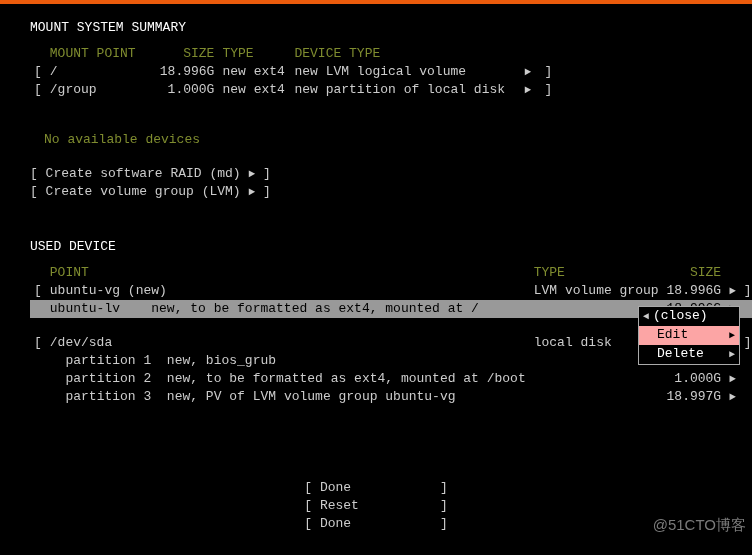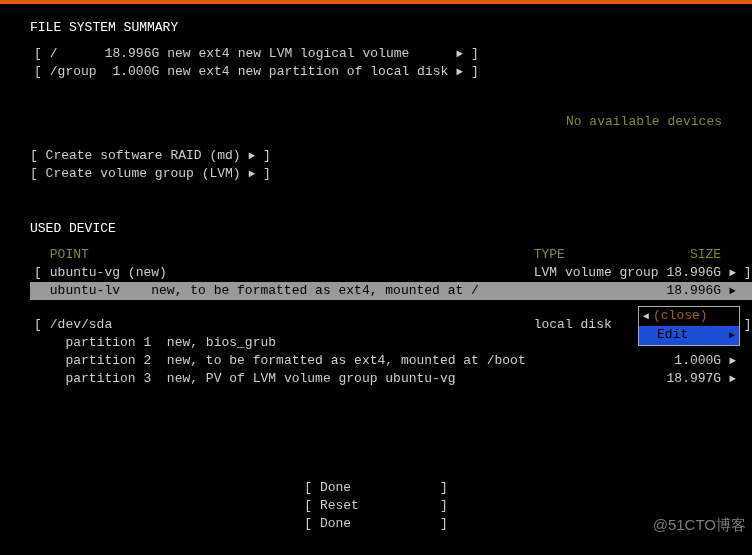--- a/index.html
+++ b/index.html
@@ -9,21 +9,21 @@
     background: #000;
     font-family: "Courier New", monospace;
     font-size: 13px;
     color: #ccc;
     overflow: hidden;
     position: relative;
   }
   .topbar { height: 4px; background: #ea5b0c; }
   .screen { padding: 10px 30px; position: relative; }
   .section-title { color: #fff; margin: 6px 0 10px 0; }
-  .dim { color: #7f8c2f; text-align: right; }  
+  .dim { color: #7f8c2f; }  
   .hdr { color: #7f8c2f; }
   .row { white-space: pre; line-height: 18px; }
   .rowwrap { display:flex; align-items:center; line-height:18px;}
   .bracket { color:#ccc; }
   .arrow { color:#ccc; display:inline-block;}
   .arrow::before { content:"►"; font-size:11px;}
   .arrowL::before { content:"◄"; font-size:11px;}
   .highlight { background:#999; color:#000; }
   .highlight .arrow::before { color:#000;}
   .fs-table { margin-left: 0; }
@@ -32,35 +32,44 @@
   .rt { text-align: right; }
   .spacer { height: 16px; }
   .footer { position:absolute; bottom:22px; left:0; width:100%; text-align:center; }
   .footer .btn { display:inline-block; width:120px; text-align:left;font-family:Liberation Mono, monospace;}
   .watermark { position:absolute; right:6px; bottom:20px; color:#7a7a7a; font-family: Arial, sans-serif; font-size:15px;}
   .ctxmenu {
     position:absolute; top:306px; left:638px; width:102px;
     border:1px solid #aaa; background:#000; line-height:18px;
     font-size:13px;
   }
-  .ctxmenu .mi { display:flex; justify-content:space-between; padding:0 4px; color:#a16207;}
-  .ctxmenu .mi.sel { background:#1d4ed8; color:#000;}
+  .ctxmenu .mi { display:flex; justify-content:space-between; padding:0 4px; color:#ffffff;}
+  .ctxmenu .mi.sel { background:#fca5a5; color:#000;}
   .ctxmenu .mi .arrow::before{font-size:10px;}
   .ctxmenu .mi .arrowL{ margin-right:4px;}
   .ctxmenu .mi.sel .arrow::before{color:#000;}
 </style>
 </head>
 <body>
 <div class="topbar"></div>
 
 <div class="screen">
 
-  <div class="section-title">FILE SYSTEM SUMMARY</div>
+  <div class="section-title">MOUNT SYSTEM SUMMARY</div>
   <table class="fs-table">
     <tbody>
+        <tr class="hdr">
+      <td> </td>
+      <td style="width:110px;">MOUNT POINT</td>
+      <td class="rt" style="width:62px;">SIZE</td>
+      <td style="width:72px;">TYPE</td>
+      <td style="width:230px;">DEVICE TYPE</td>
+      <td style="width:20px;"></td>
+          <td></td>
+    </tr>
     <tr>
       <td class="bracket">[</td>
       <td>/</td>
       <td class="rt">18.996G</td>
       <td>new ext4</td>
       <td>new LVM logical volume</td>
       <td><span class="arrow"></span></td>
       <td class="bracket">]</td>
     </tr>
     <tr>
@@ -167,20 +176,24 @@
 
 <div class="ctxmenu">
   <div class="mi">
     <span><span class="arrow arrowL"></span><span>(close)</span></span>
       <span></span>
   </div>
   <div class="mi sel">
     <span style="padding-left:14px;">Edit</span>
     <span class="arrow"></span>
   </div>
+  <div class="mi">
+    <span style="padding-left:14px;">Delete</span>
+    <span class="arrow"></span>
+  </div>
 </div>
 
 <div class="footer">
   <div class="rowwrap" style="justify-content:center;">
     <span class="bracket">[&nbsp;</span>
       <span class="btn">Done</span>
       <span class="bracket">]</span>
   </div>
   <div class="rowwrap" style="justify-content:center;">
     <span class="bracket">[&nbsp;</span>

